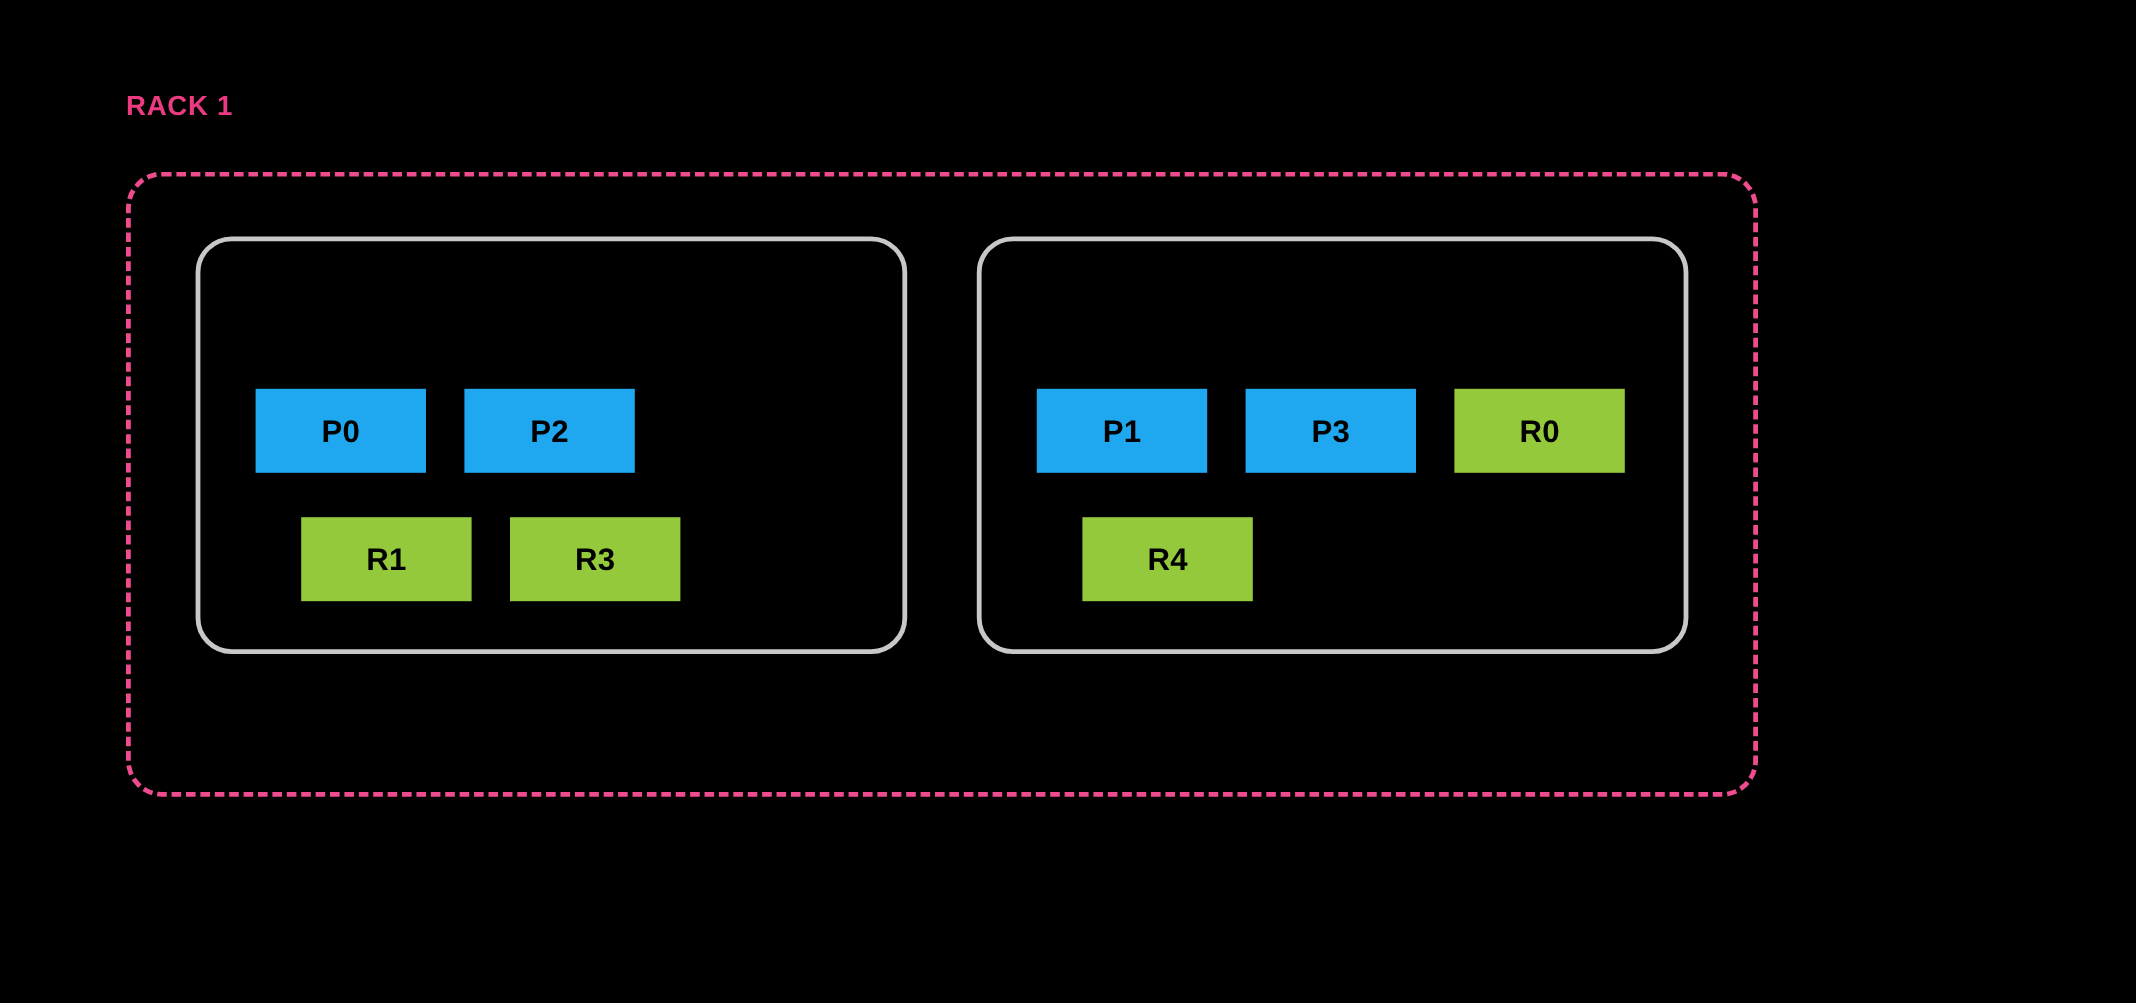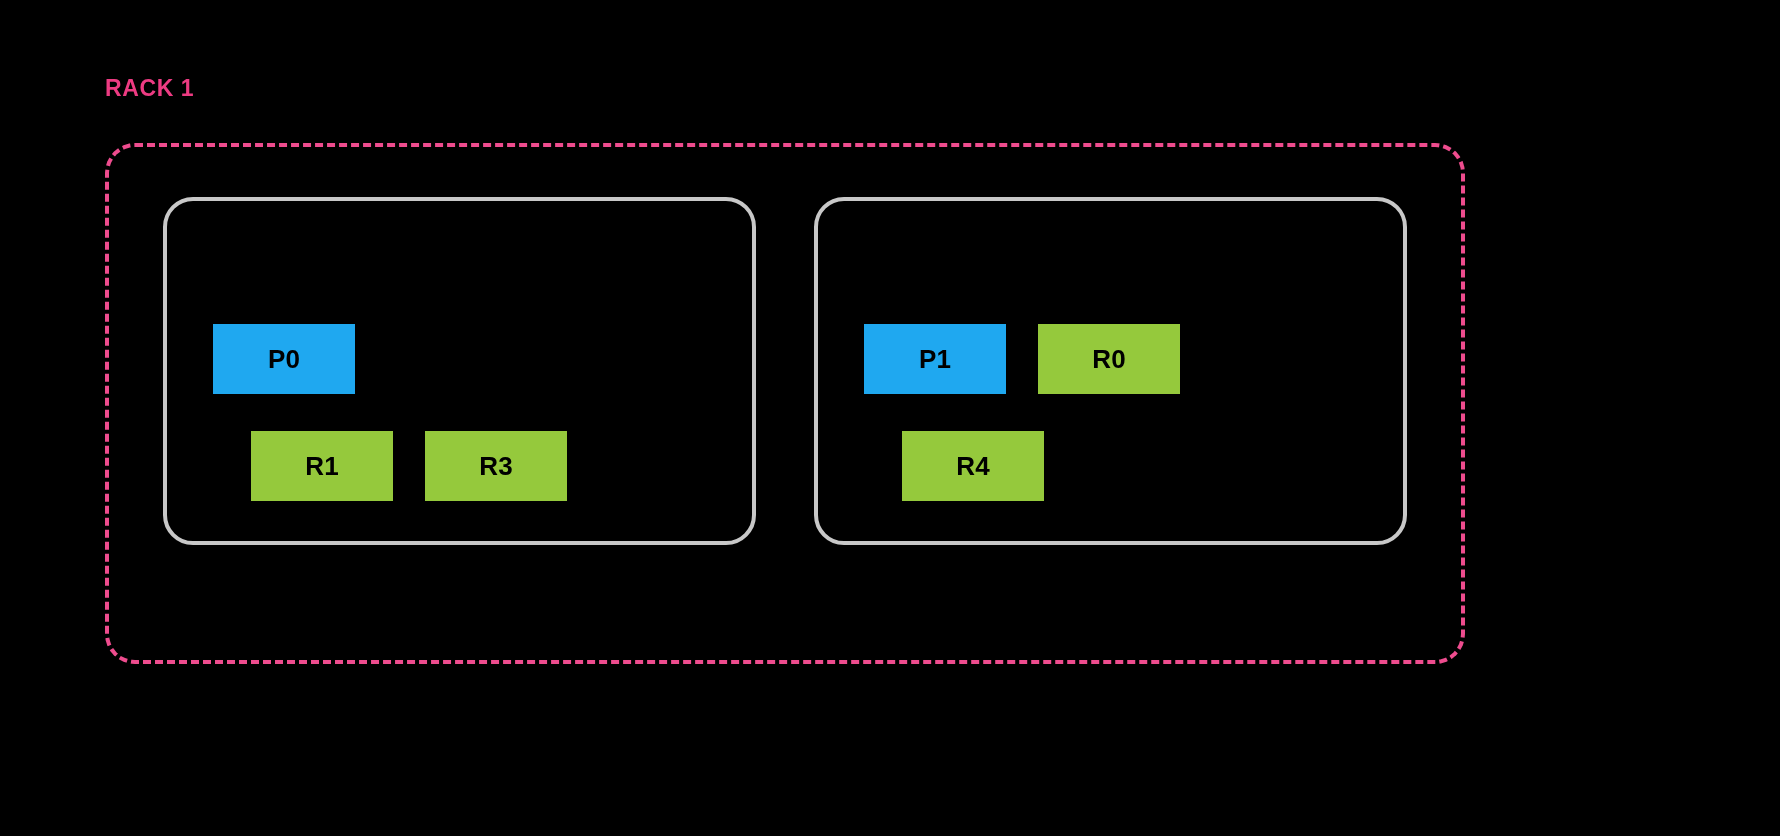--- a/index.html
+++ b/index.html
@@ -103,32 +103,34 @@
 <div id="canvas">
 
   <div class="rack-label">RACK 1</div>
 
   <div class="rack-boundary"></div>
 
   <div class="node node-left">
     <div class="node-rows">
       <div class="block-row">
         <div class="block partition">P0</div>
+        <div class="block partition">P2</div>
       </div>
       <div class="block-row">
         <div class="block replica">R1</div>
         <div class="block replica">R3</div>
       </div>
     </div>
   </div>
 
   <div class="node node-right">
     <div class="node-rows">
       <div class="block-row">
         <div class="block partition">P1</div>
+        <div class="block partition">P3</div>
         <div class="block replica">R0</div>
       </div>
       <div class="block-row">
         <div class="block replica">R4</div>
       </div>
     </div>
   </div>
 
 </div>
 

